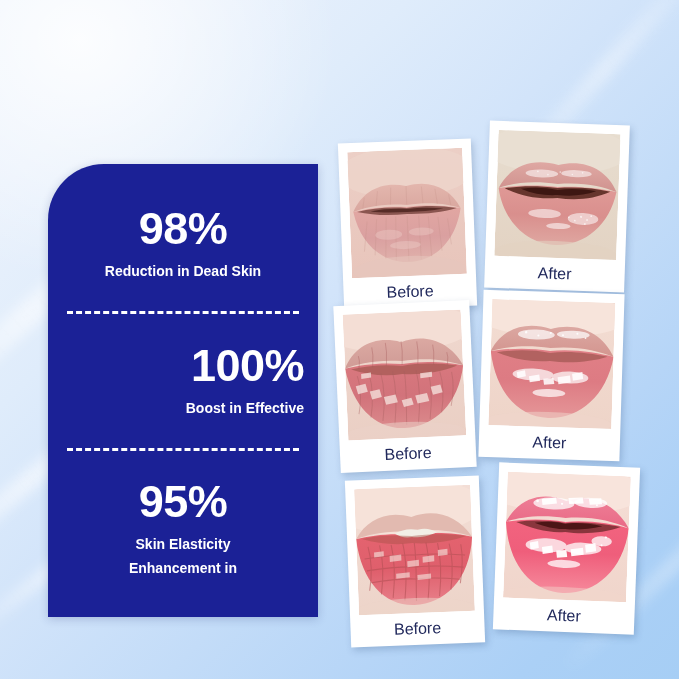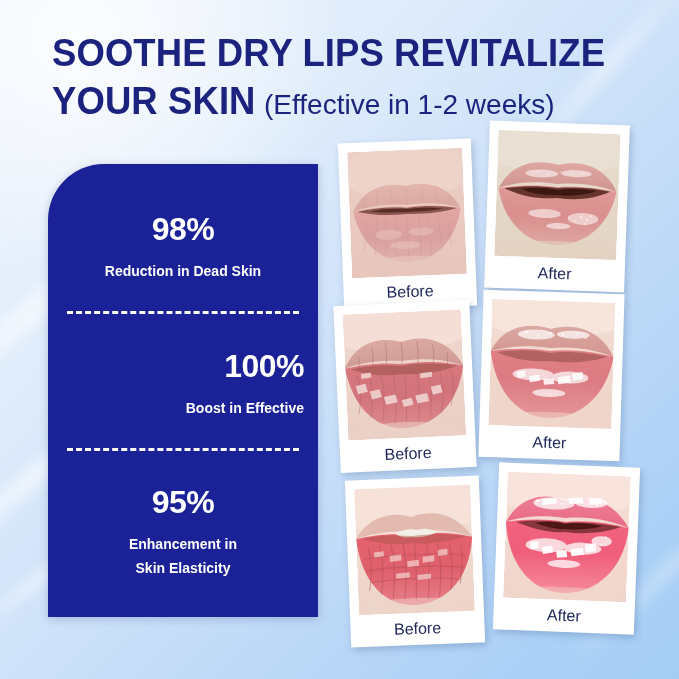--- a/index.html
+++ b/index.html
@@ -104,21 +104,21 @@
     width: 100%;
     text-align: center;
     color: #ffffff;
     box-sizing: border-box;
     padding: 0 14px;
   }
   .stat-block.b1 { margin-top: 40px; }
   .stat-block.b2 { margin-top: 27px; text-align: right; }
   .stat-block.b3 { margin-top: 26px; }
   .stat-value {
-    font-size: 32px;
+    font-size: 45px;
     font-weight: bold;
     line-height: 50px;
     letter-spacing: -0.5px;
   }
   .stat-label {
     font-size: 14px;
     font-weight: bold;
     line-height: 24px;
     margin-top: 5px;
   }
@@ -172,46 +172,42 @@
 
 <div id="canvas">
 
   <div class="glow-tl"></div>
   <div class="ray ray-a"></div>
   <div class="ray ray-b"></div>
   <div class="ray ray-c"></div>
   <div class="ray ray-d"></div>
   <div class="ray ray-e"></div>
 
-  <div class="headline">
-    <span class="line line1">SOOTHE DRY LIPS REVITALIZE</span>
-    <span class="line line2"><span class="hl-strong">YOUR SKIN</span><span class="hl-light">(Effective in 1-2 weeks)</span></span>
-  </div>
 
   <div class="stats-panel">
 
     <div class="stat-block b1">
       <div class="stat-value">98%</div>
       <div class="stat-label">Reduction in Dead Skin</div>
     </div>
 
     <div class="divider"></div>
 
     <div class="stat-block b2">
       <div class="stat-value">100%</div>
       <div class="stat-label">Boost in Effective</div>
     </div>
 
     <div class="divider"></div>
 
     <div class="stat-block b3">
       <div class="stat-value">95%</div>
       <div class="stat-label">
+        <div>Skin Elasticity</div>
         <div>Enhancement in</div>
-        <div>Skin Elasticity</div>
       </div>
     </div>
 
   </div>
 
   <div class="card c-r1-before">
     <div class="photo">
       <div class="lips">
         <svg viewBox="0 0 120 126" preserveAspectRatio="none">
           <defs>

